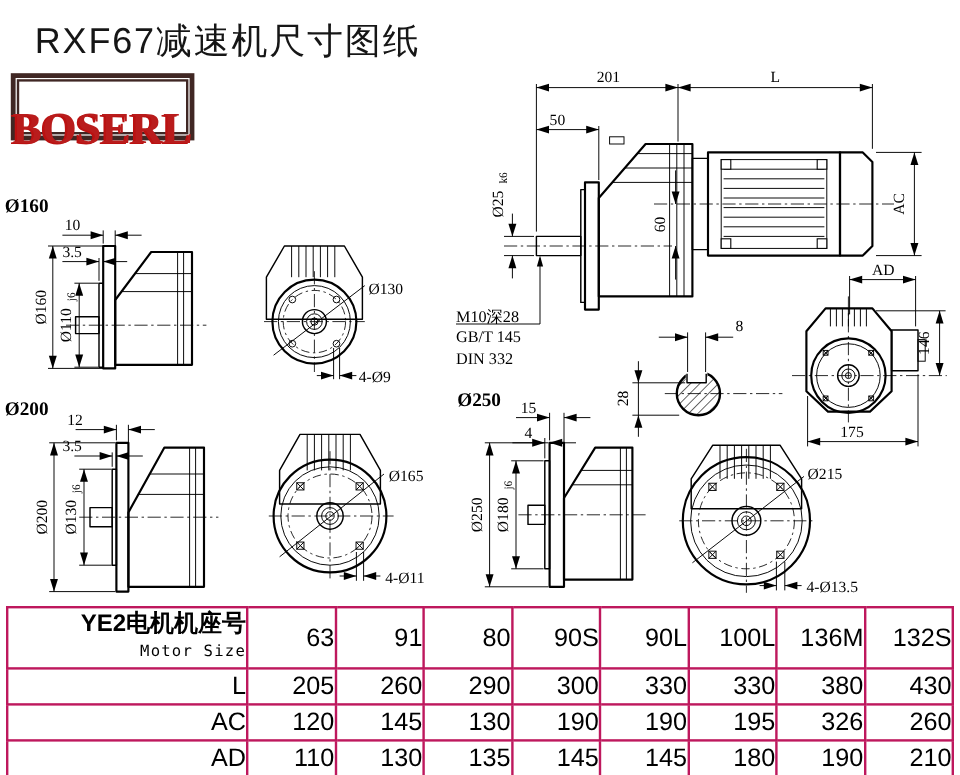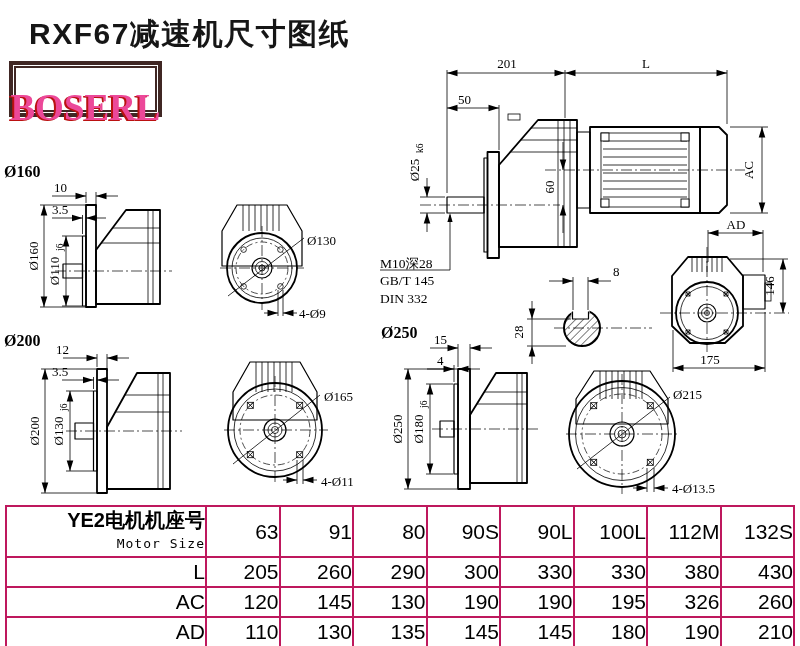--- a/index.html
+++ b/index.html
@@ -1,25 +1,25 @@
 <!DOCTYPE html>
 <html><head>
 <meta charset="utf-8">
 <style>
   html,body{margin:0;padding:0;background:#fff;}
   .page{position:relative;width:800px;height:646px;background:#fff;overflow:hidden;
         font-family:"Liberation Serif",serif;color:#000;}
   .title{position:absolute;left:29px;top:14px;font-family:"Liberation Sans",sans-serif;
-         font-weight:bold;font-size:30px;letter-spacing:1.5px;color:#161616;white-space:nowrap;text-align:center;}
+         font-weight:normal;font-size:30px;letter-spacing:1.5px;color:#161616;white-space:nowrap;text-align:center;}
   .logo{position:absolute;left:9px;top:61px;width:153px;height:56px;box-sizing:border-box;
         border:4px solid #402724;background:#fff;}
   .logo-frame{position:absolute;inset:1px;border:2px solid #402724;display:flex;
         align-items:center;justify-content:center;}
   .logo-text{font-family:"Liberation Serif",serif;font-weight:bold;font-size:37px;line-height:1;
-        color:#ec4899;text-shadow:-2px 1px 0 #bb1111;letter-spacing:0px;margin-top:36px;}
+        color:#b91c1c;text-shadow:-2px 1px 0 #bb1111;letter-spacing:0px;margin-top:36px;}
   svg{position:absolute;left:0;top:0;}
   .ol{fill:none;stroke:#000;stroke-width:1.8;stroke-linejoin:round;}
   .om{fill:none;stroke:#000;stroke-width:1.2;stroke-linejoin:round;}
   .fin{fill:none;stroke:#000;stroke-width:0.8;}
   .dim{fill:none;stroke:#000;stroke-width:0.8;}
   .cl{fill:none;stroke:#000;stroke-width:0.7;stroke-dasharray:11 3 2 3;}
   .bc{fill:none;stroke:#000;stroke-width:0.7;stroke-dasharray:7 3 2 3;}
   text.dt{font:13px "Liberation Serif",serif;fill:#000;}
   text.hd{font:bold 16px "Liberation Serif",serif;fill:#000;}
   text.nt{font:13.5px "Liberation Serif",serif;fill:#000;}
@@ -344,21 +344,21 @@
       <td>
         <div class="hcn">YE2电机机座号</div>
         <div class="hen">Motor Size</div>
       </td>
       <td>63</td>
       <td>91</td>
       <td>80</td>
       <td>90S</td>
       <td>90L</td>
       <td>100L</td>
-      <td>112M</td>
+      <td>136M</td>
       <td>132S</td>
     </tr>
     <tr class="drow">
       <td>L</td>
       <td>205</td>
       <td>260</td>
       <td>290</td>
       <td>300</td>
       <td>330</td>
       <td>330</td>

